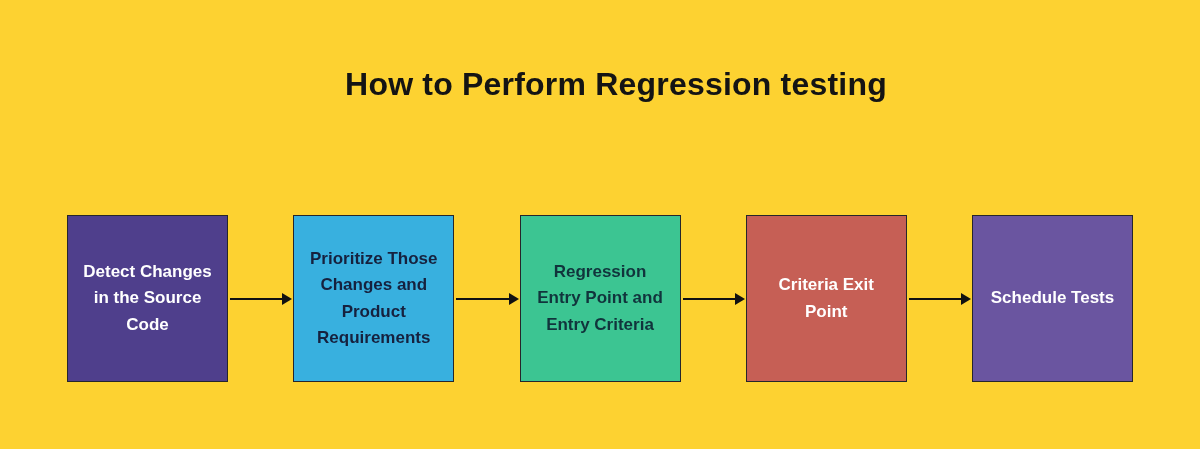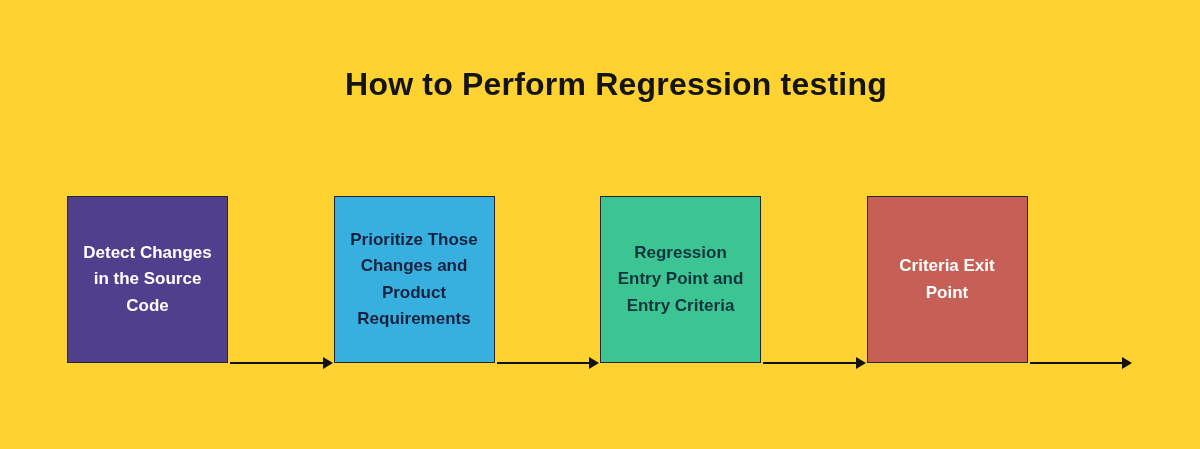--- a/index.html
+++ b/index.html
@@ -25,26 +25,26 @@
     width: 1200px;
     text-align: center;
     font-size: 32px;
     font-weight: 700;
     letter-spacing: 0.2px;
     color: #141414;
   }
 
   .flow {
     position: absolute;
-    top: 196px;
+    top: 215px;
     left: 67px;
     width: 1066px;
     height: 167px;
     display: flex;
-    align-items: flex-end;
+    align-items: center;
   }
 
   .step {
     width: 161px;
     height: 167px;
     border: 1px solid #26262b;
     display: flex;
     align-items: center;
     justify-content: center;
     text-align: center;
@@ -126,15 +126,18 @@
 
     <div class="step" style="background: rgb(198, 95, 85); color: rgb(255, 255, 255);">
       <span class="step-label">Criteria Exit Point</span>
     </div>
 
     <div class="arrow">
       <span class="arrow-line"></span>
       <span class="arrow-head"></span>
     </div>
 
+    <div class="step" style="background: rgb(106, 85, 160); color: rgb(255, 255, 255);">
+      <span class="step-label">Schedule Tests</span>
+    </div>
 
   </div>
 </div>
 
 </body></html>

